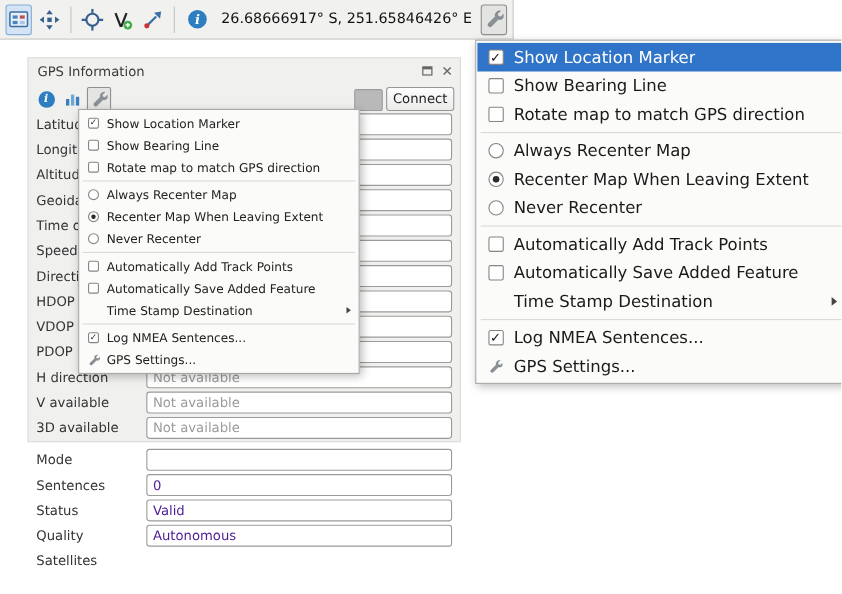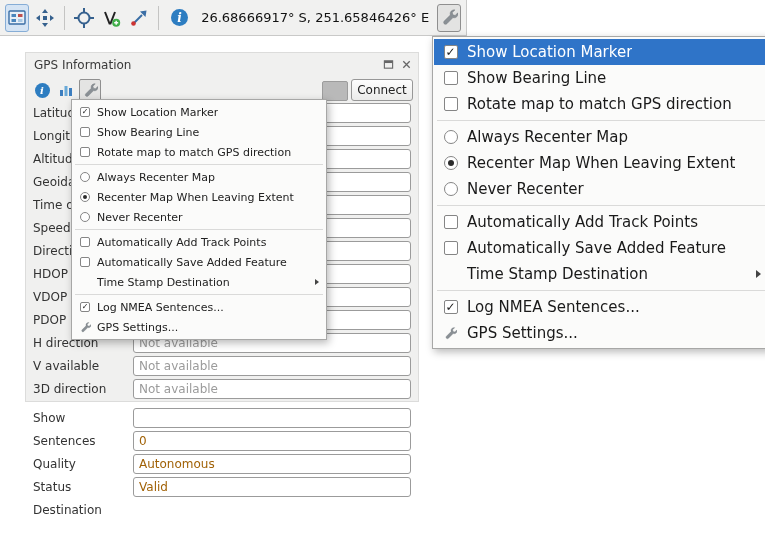--- a/index.html
+++ b/index.html
@@ -39,21 +39,21 @@
     border-radius:2px; margin-left:auto; }
   .connect-btn{ width:62px; height:22px; margin-left:3px; font-size:12px; color:#222;
     border:1px solid #979797; border-radius:3px; background:linear-gradient(#fdfdfd,#ebebea);
     font-family:inherit; }
 
   .form{ position:absolute; left:7px; right:7px; top:50px; }
   .frow{ display:flex; align-items:center; height:20px; margin-bottom:3px; }
   .frow.gap{ margin-top:9px; }
   .flabel{ width:100px; flex:none; font-size:12px; color:#333; white-space:nowrap; overflow:hidden; }
   .finput{ flex:1; height:20px; border:1px solid #9b9b9b; border-radius:3px; background:#fff;
-    font-size:12px; padding:0 5px; color:#a16207; font-family:inherit; min-width:0; }
+    font-size:12px; padding:0 5px; color:#4c1d95; font-family:inherit; min-width:0; }
   .finput::placeholder{ color:#9b9b9b; }
 
   
   .menu{ background:#fbfbfa; border:1px solid #a7a7a6; box-shadow:2px 3px 8px rgba(0,0,0,.28); padding:2px 1px; }
   .mrow{ display:flex; align-items:center; }
   .msep{ height:1px; background:#dadad9; margin:3px 3px; }
   .icol{ flex:none; display:flex; justify-content:center; }
   .mlabel{ white-space:nowrap; overflow:hidden; }
   .subarrow{ margin-left:auto; width:0; height:0; border-left:5px solid #444;
     border-top:4px solid transparent; border-bottom:4px solid transparent; }
@@ -248,41 +248,41 @@
       </div>
       <div class="frow">
         <label class="flabel">H direction</label>
         <input class="finput" placeholder="Not available" style="">
       </div>
       <div class="frow">
         <label class="flabel">V available</label>
         <input class="finput" placeholder="Not available" style="">
       </div>
       <div class="frow">
-        <label class="flabel">3D direction</label>
+        <label class="flabel">3D available</label>
         <input class="finput" placeholder="Not available" style="">
       </div>
       <div class="frow gap">
-        <label class="flabel">Show</label>
+        <label class="flabel">Mode</label>
         <input class="finput" value="" style="">
       </div>
       <div class="frow">
         <label class="flabel">Sentences</label>
         <input class="finput" value="0" style="">
       </div>
       <div class="frow">
+        <label class="flabel">Status</label>
+        <input class="finput" value="Valid" style="">
+      </div>
+      <div class="frow">
         <label class="flabel">Quality</label>
         <input class="finput" value="Autonomous" style="">
       </div>
       <div class="frow">
-        <label class="flabel">Status</label>
-        <input class="finput" value="Valid" style="">
-      </div>
-      <div class="frow">
-        <label class="flabel">Destination</label>
+        <label class="flabel">Satellites</label>
       </div>
     </div>
 
     <div class="menu sm">
       <div class="mrow">
         <span class="icol">
             <span class="cb checked"></span>
           </span>
         <span class="mlabel">Show Location Marker</span>
       </div>

